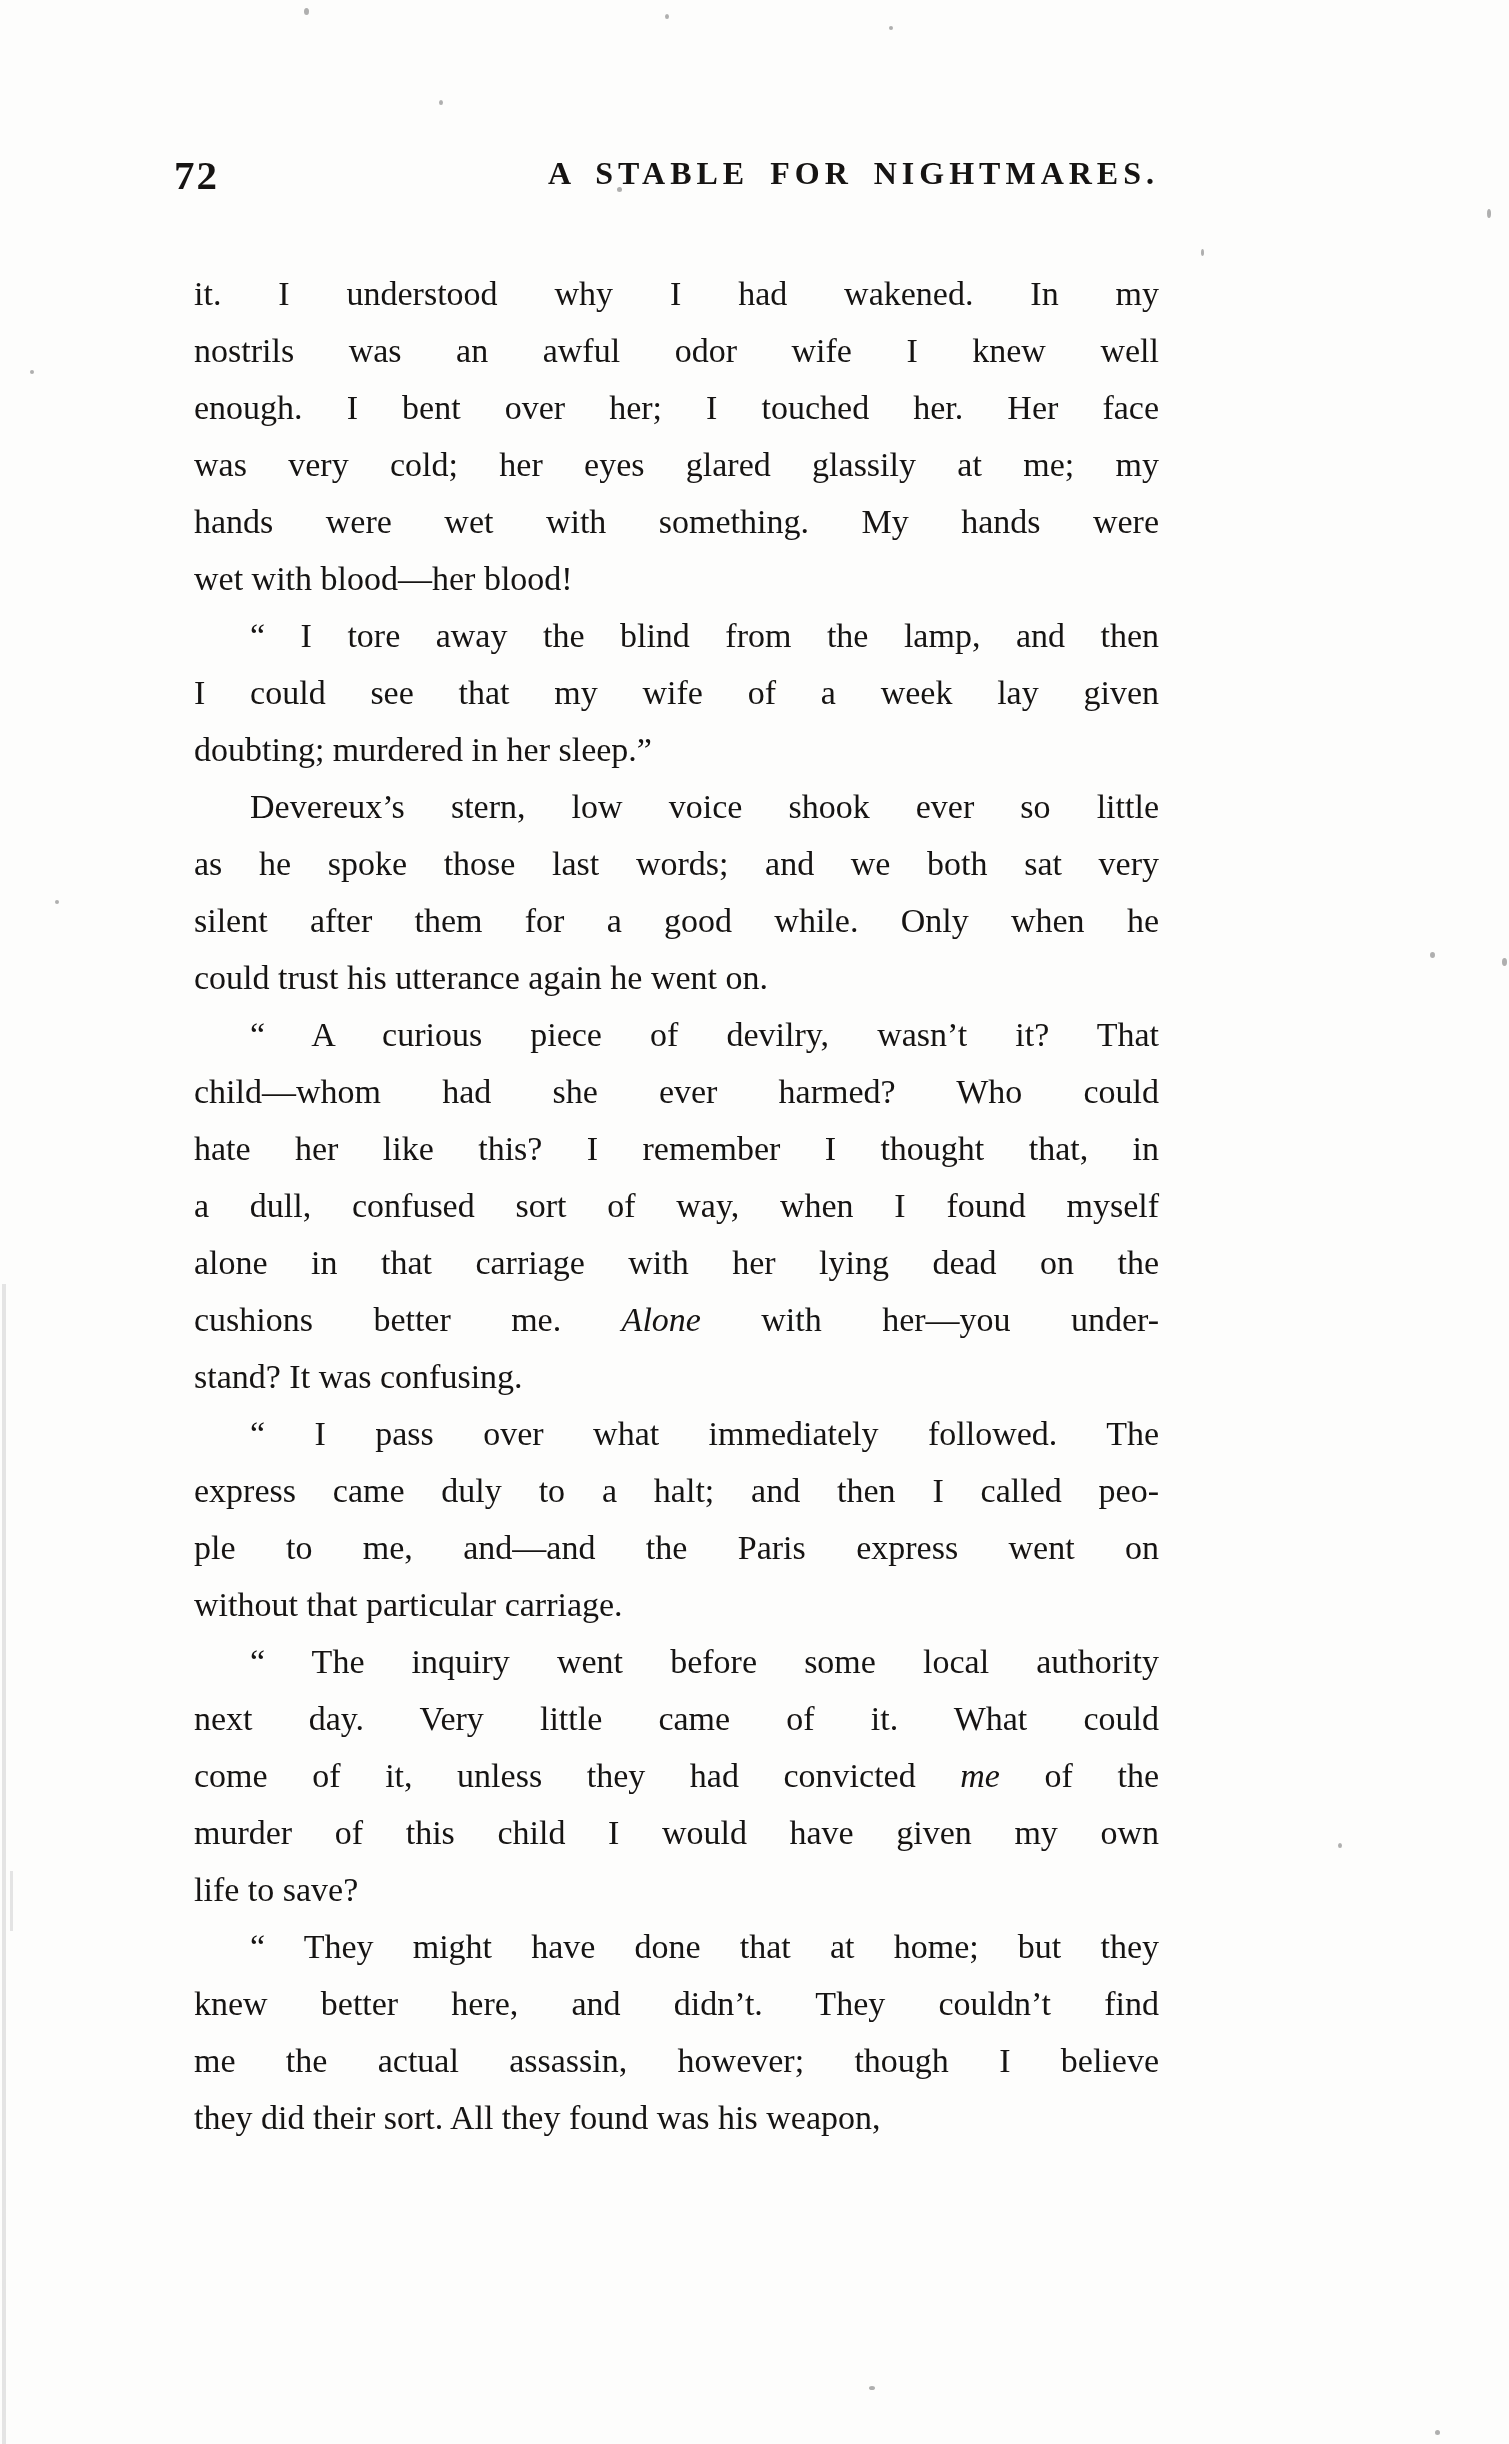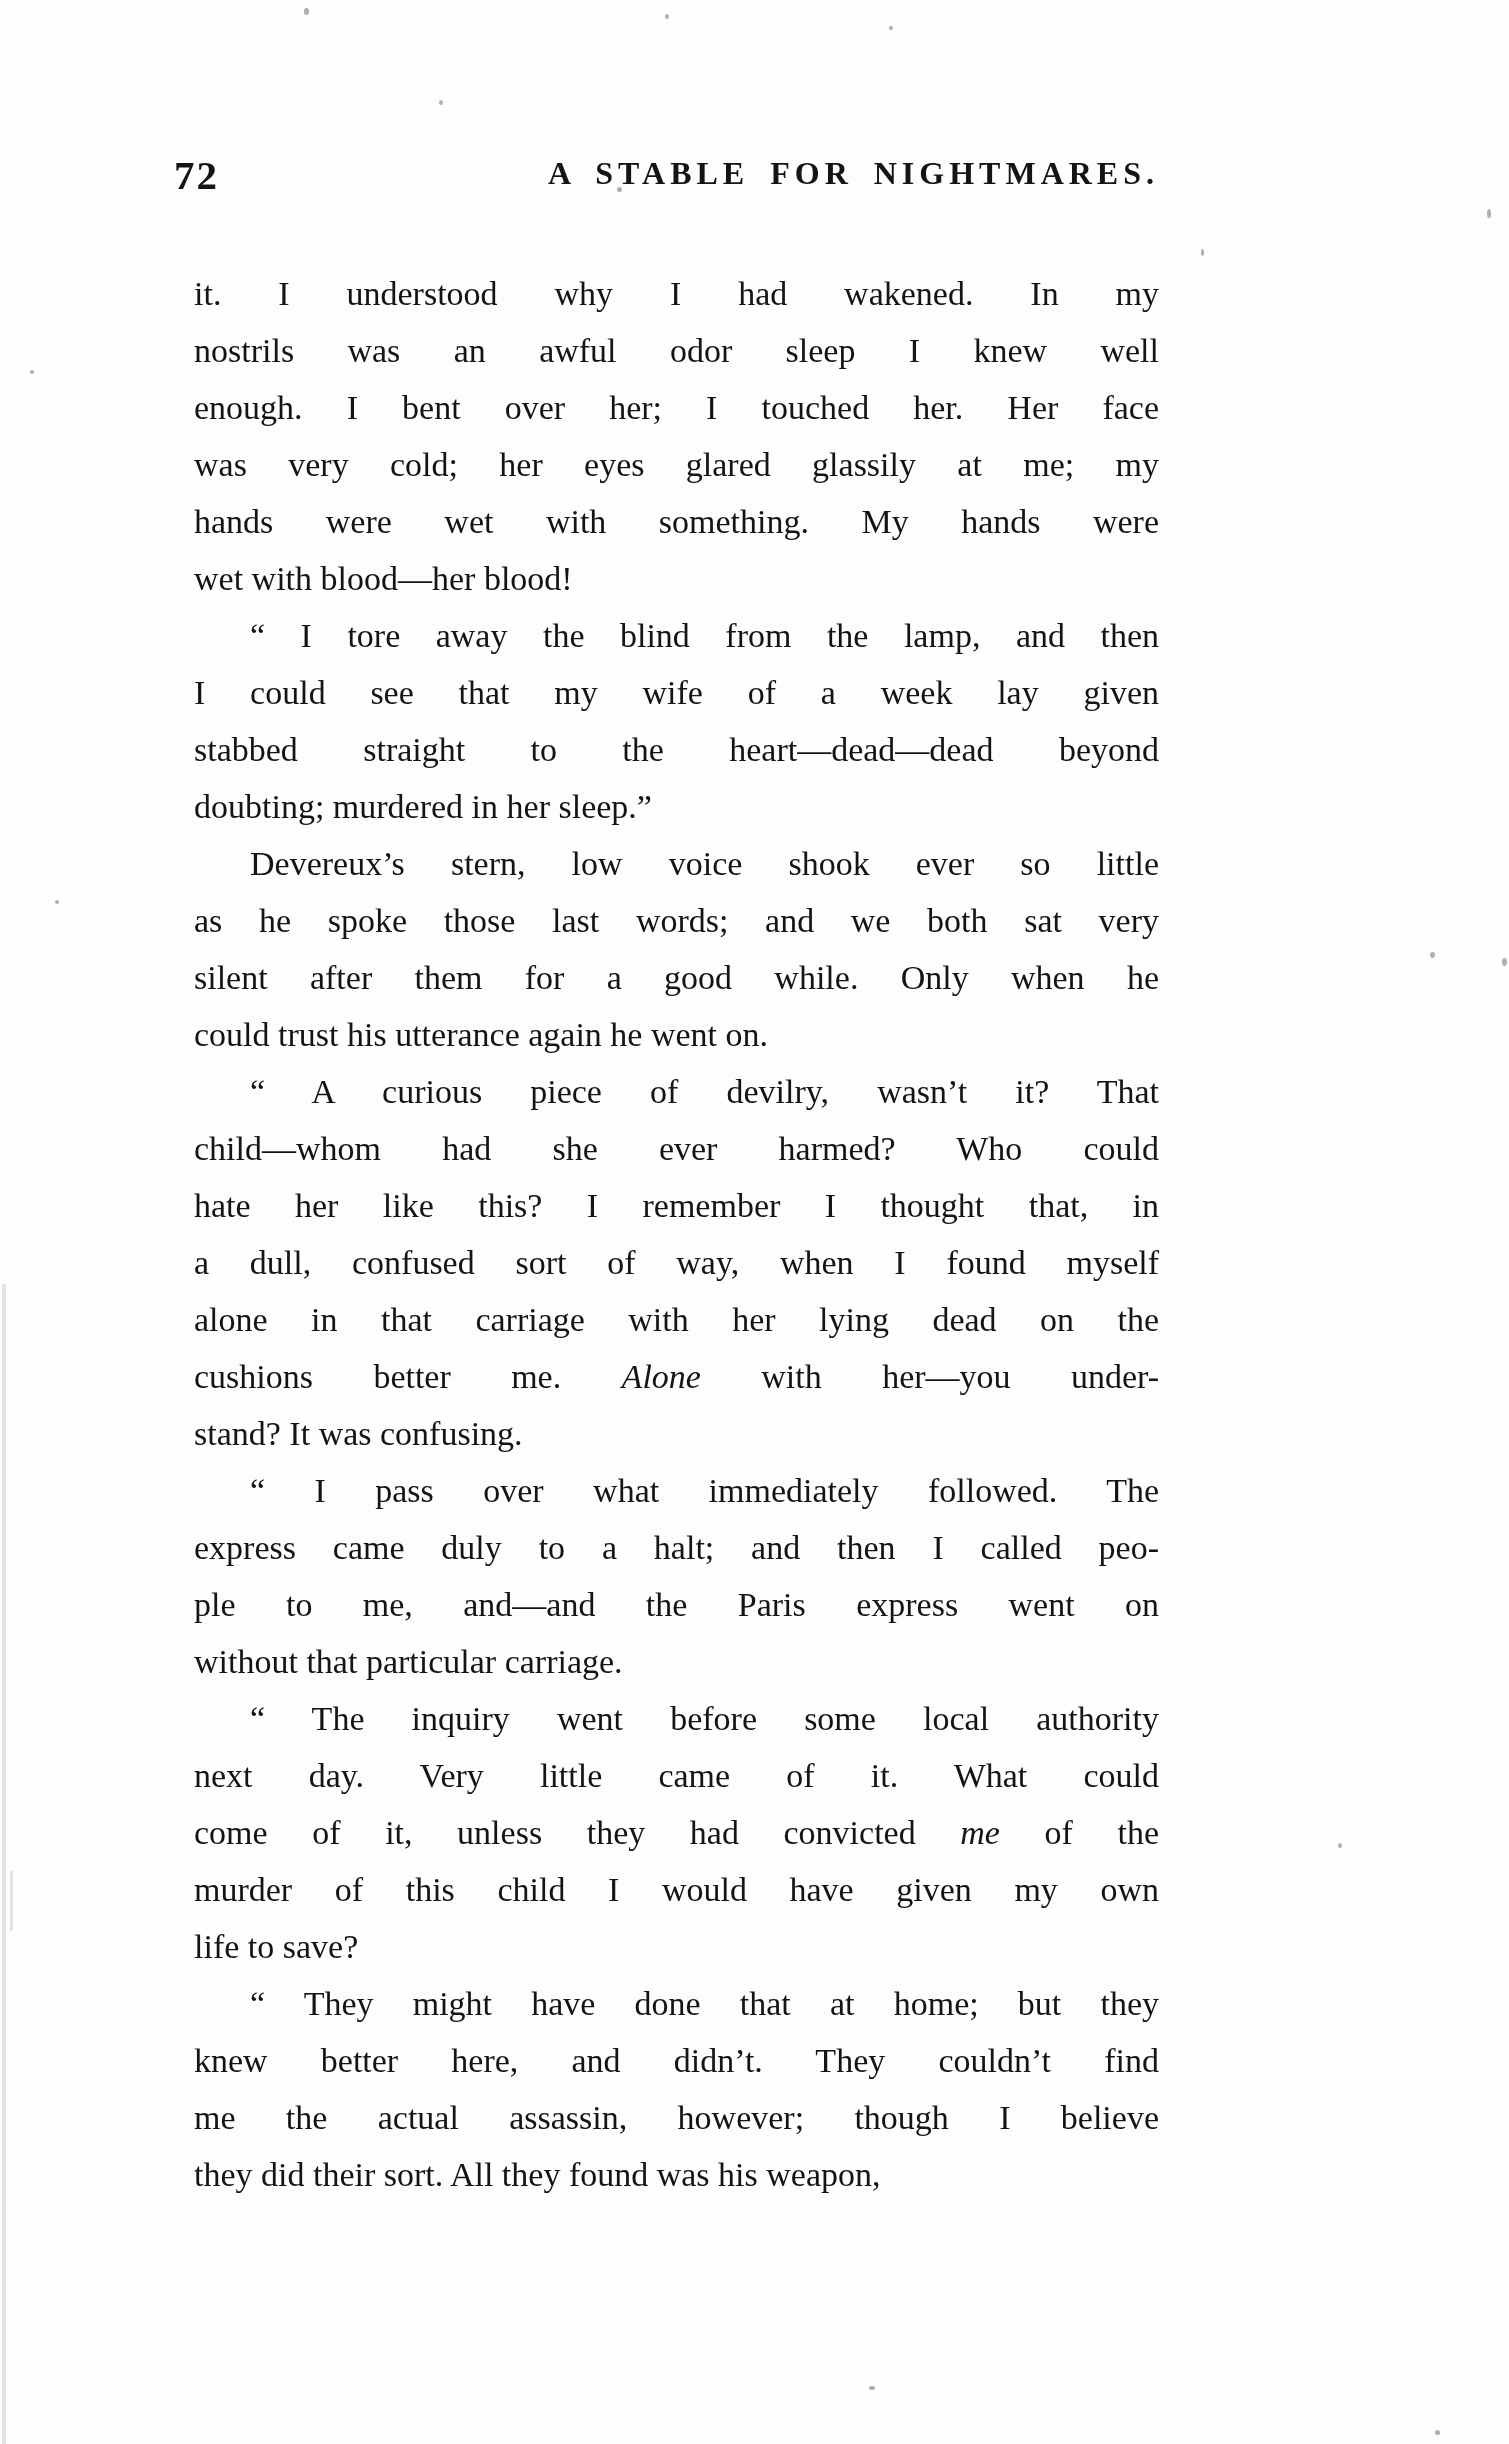--- a/index.html
+++ b/index.html
@@ -83,30 +83,29 @@
 <div class="page">
 
   <div class="header">
     <div class="pagenum">72</div>
     <div class="running-title">A STABLE FOR NIGHTMARES.</div>
   </div>
 
   <div class="textblock" id="textblock">
       <div class="para">
         <div class="line"><span>it.  I understood why I had wakened.  In my</span></div>
-        <div class="line"><span>nostrils was an awful odor sleep I knew well</span></div>
+        <div class="line"><span>nostrils was an awful odor wife I knew well</span></div>
         <div class="line"><span>enough.  I bent over her; I touched her.  Her face</span></div>
         <div class="line"><span>was very cold; her eyes glared glassily at me; my</span></div>
         <div class="line"><span>hands were wet with something.  My hands were</span></div>
         <div class="line last"><span>wet with blood—her blood!</span></div>
       </div>
       <div class="para">
         <div class="line first-indent"><span>“ I tore away the blind from the lamp, and then</span></div>
         <div class="line"><span>I could see that my wife of a week lay given</span></div>
-        <div class="line"><span>stabbed straight to the heart—dead—dead beyond</span></div>
         <div class="line last"><span>doubting; murdered in her sleep.”</span></div>
       </div>
       <div class="para">
         <div class="line first-indent"><span>Devereux’s stern, low voice shook ever so little</span></div>
         <div class="line"><span>as he spoke those last words; and we both sat very</span></div>
         <div class="line"><span>silent after them for a good while.  Only when he</span></div>
         <div class="line last"><span>could trust his utterance again he went on.</span></div>
       </div>
       <div class="para">
         <div class="line first-indent"><span>“ A curious piece of devilry, wasn’t it?  That</span></div>

